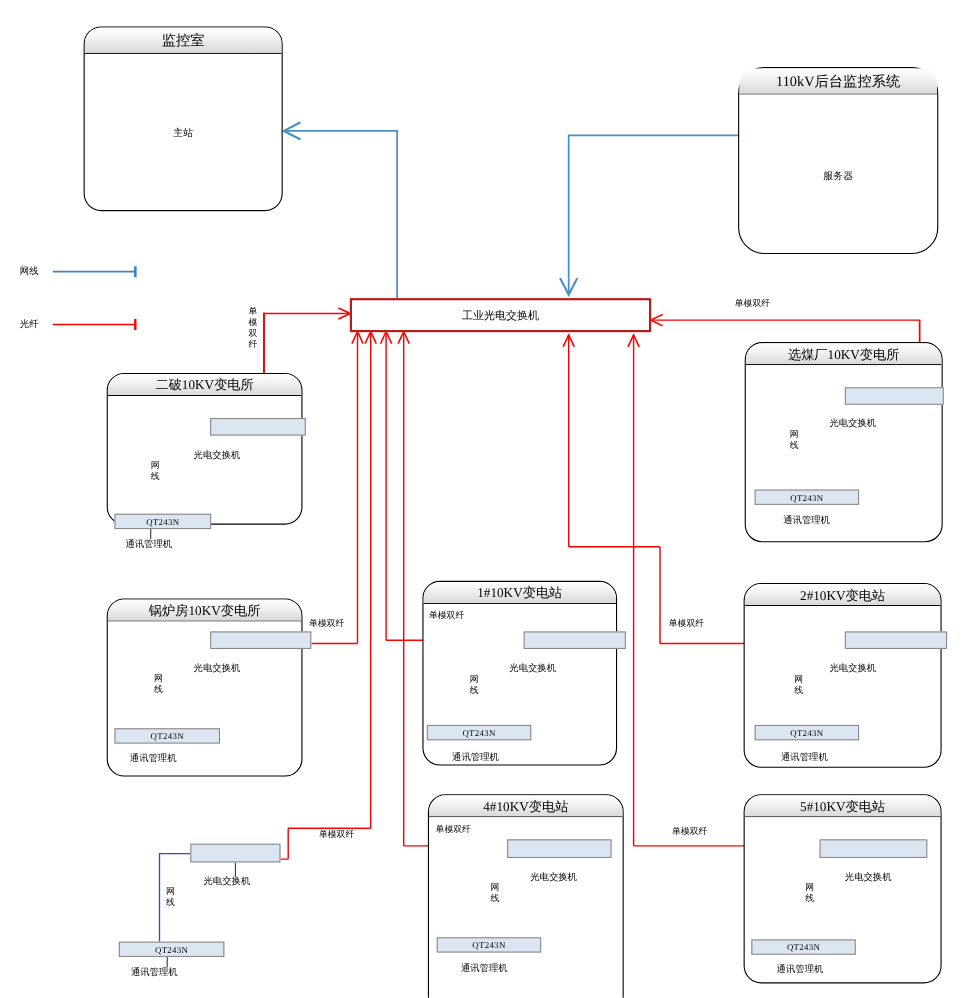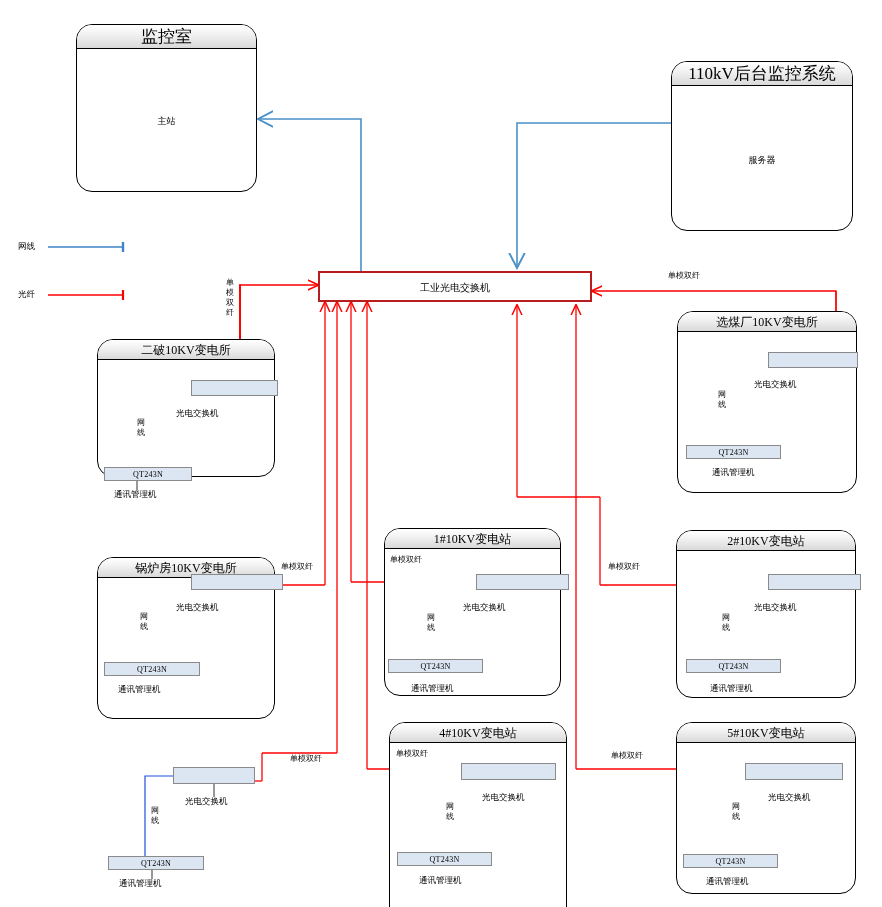--- a/index.html
+++ b/index.html
@@ -9,21 +9,21 @@
   svg.wires{position:absolute;left:0;top:0;width:882px;height:907px;pointer-events:none;}
 
   
   .rbox{position:absolute;border:1px solid #000;border-radius:16px;background:#fff;box-sizing:border-box;}
   .rbox .hdr{position:absolute;left:0;top:0;width:100%;height:20px;
         border-bottom:1px solid #000;border-radius:15px 15px 0 0;
         background:linear-gradient(to bottom,#ffffff 0%,#f2f2f2 40%,#d9d9d9 100%);
         text-align:center;box-sizing:border-box;overflow:hidden;}
   .rbox .hdr span{display:block;line-height:20px;font-size:12px;}
   .rbox.big .hdr{height:24px;}
-  .rbox.big .hdr span{line-height:24px;font-size:17px;}
+  .rbox.big .hdr span{line-height:24px;font-size:13px;}
   .center-label{position:absolute;left:0;width:100%;text-align:center;font-size:9px;}
 
   
   .devbar{position:absolute;background:#dce6f2;border:1px solid #8a8a8a;box-sizing:border-box;}
   .devlabel{position:absolute;font-size:8.5px;white-space:nowrap;font-family:Liberation Mono, monospace;}
   .qtlabel{position:absolute;font-size:8px;left:0;width:100%;text-align:center;
            line-height:14px;letter-spacing:.3px;}
 
   
   #central-switch{position:absolute;border:2px solid #b91c1c;background:#ffffff;
@@ -149,21 +149,21 @@
     <path d="M78,2 L78,12" stroke="#ff0000" stroke-width="2.2"></path>
   </svg>
 
   <div class="rbox big" id="box-monitor-room" style="left:76px;top:24px;width:181px;height:168px;">
     <div class="hdr">
       <span>监控室</span>
     </div>
     <div class="center-label" style="top:90px;">主站</div>
   </div>
 
-  <div class="rbox big" id="box-backend" style="left:671px;top:61px;width:182px;height:170px;">
+  <div class="rbox big" id="box-backend" style="left:671px;top:61px;width:182px;height:170px;border-radius:24px;">
     <div class="hdr">
       <span>110kV后台监控系统</span>
     </div>
     <div class="center-label" style="top:92px;">服务器</div>
   </div>
 
   <div id="central-switch" style="left:318px;top:271px;width:274px;height:31px;">
     <span>工业光电交换机</span>
   </div>
 
@@ -189,21 +189,21 @@
     </div>
   </div>
   <div class="devbar" style="left:768px;top:352px;width:90px;height:16px;"></div>
   <div class="devlabel" style="left:754px;top:379px;">光电交换机</div>
   <div class="devbar" style="left:686px;top:445px;width:95px;height:14px;">
     <div class="qtlabel">QT243N</div>
   </div>
   <div class="devlabel" style="left:712px;top:467px;">通讯管理机</div>
   <div class="tx stack" style="left:717px;top:390px;">网线</div>
 
-  <div class="rbox" style="left:97px;top:557px;width:178px;height:162px;padding-left:28px;">
+  <div class="rbox" style="left:97px;top:544px;width:178px;height:162px;padding-left:28px;">
     <div class="hdr">
       <span>锅炉房10KV变电所</span>
     </div>
   </div>
   <div class="devbar" style="left:191px;top:574px;width:92px;height:16px;"></div>
   <div class="devlabel" style="left:176px;top:602px;">光电交换机</div>
   <div class="devbar" style="left:104px;top:662px;width:96px;height:14px;">
     <div class="qtlabel">QT243N</div>
   </div>
   <div class="devlabel" style="left:118px;top:684px;">通讯管理机</div>

